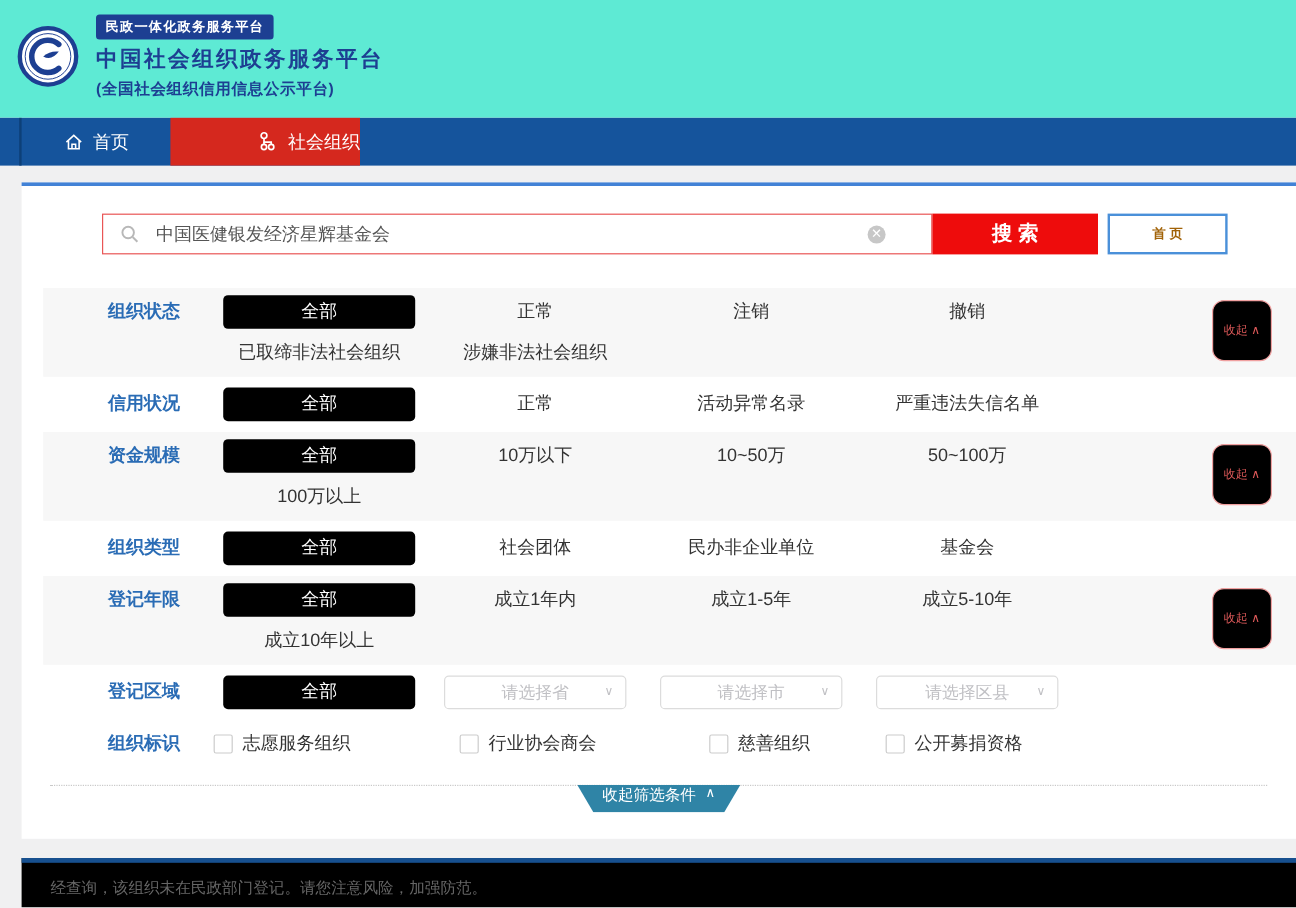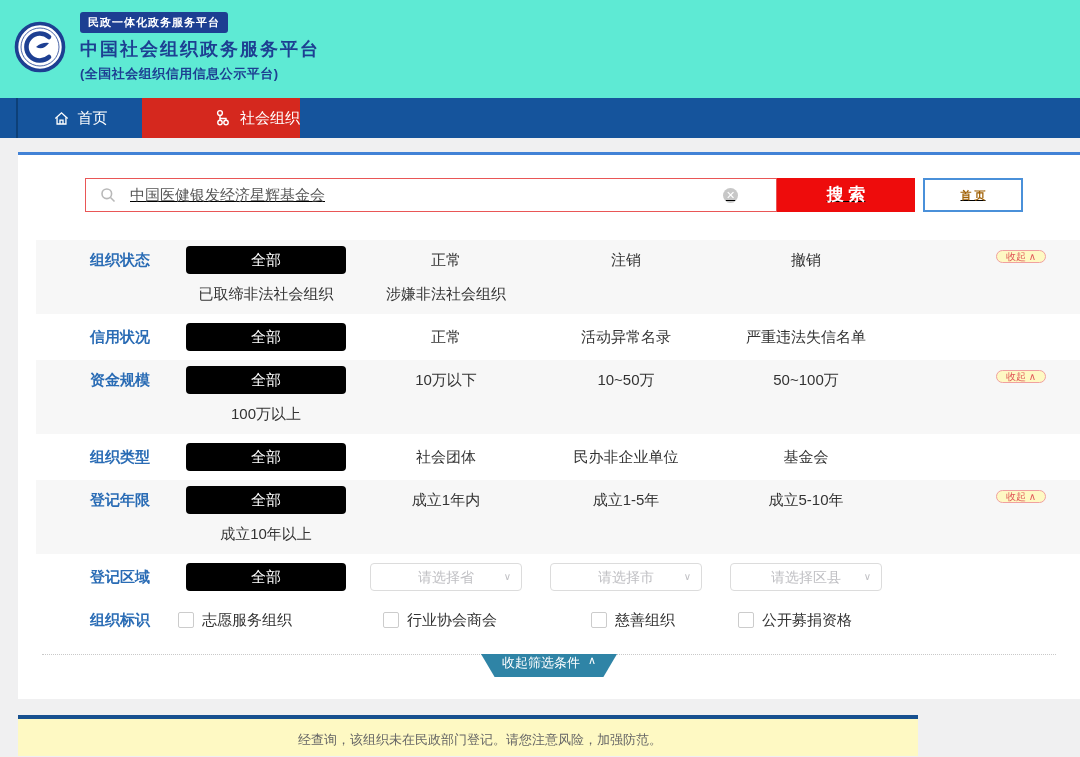--- a/index.html
+++ b/index.html
@@ -19,21 +19,21 @@
   .nav { height:40px; background:#15549c; display:flex; }
   .nav-spacer { width:16px; border-right:2px solid #0d4078; }
   .nav-tab { display:flex; align-items:center; justify-content:center; gap:8px;
              color:#fff; font-size:15px; width:124px; cursor:pointer; }
   .nav-tab.active { background:#d5281e; width:158px;justify-content:flex-end; }
 
   
   .panel { margin:14px 0 0 18px; width:1062px; background:#fff;
            border-top:3px solid #4282d6; padding-bottom:22px; }
 
-  .search-row { display:flex; padding:23px 0 0 67px; align-items:flex-start;text-decoration:underline; }
+  .search-row { display:flex; padding:23px 0 0 67px; align-items:flex-start; }
   .search-box { width:690px; height:32px; border:1px solid #e95656; background:#fff;
                 display:flex; align-items:center; }
   .search-glyph { margin-left:14px; display:flex; }
   .search-field { border:none; outline:none; flex:1; margin-left:14px; font-size:15px;
                   color:#555; font-family:inherit; background:transparent; }
   .clear-btn { width:15px; height:15px; border-radius:50%; background:#c7c7c7; color:#fff;
                font-size:11px; line-height:15px; text-align:center; margin-right:38px;
                cursor:pointer; flex-shrink:0; }
   .btn-search { width:138px; height:34px; background:#ee0c0c; color:#fff; font-size:17px;
                 font-weight:bold; text-align:center; line-height:34px; cursor:pointer; }
@@ -57,33 +57,33 @@
                 font-size:14px; background:#fff; cursor:pointer; }
   .select-caret { position:absolute; right:10px; top:0; font-size:10px; color:#c0c0c4; }
   .checkbox-cell { text-align:left; display:flex; align-items:center; box-sizing:border-box; }
   .checkbox-cell:nth-child(1){ padding-left:2px; }
   .checkbox-cell:nth-child(2){ padding-left:27px; }
   .checkbox-cell:nth-child(3){ padding-left:55px; }
   .checkbox-cell:nth-child(4){ padding-left:22px; }
   .checkbox { width:14px; height:14px; border:1px solid #ccc; border-radius:2px;
               background:#fff; margin-right:8px; flex-shrink:0; cursor:pointer; }
   .cb-label { font-size:15px; color:#333; }
-  .collapse-pill { position:absolute; right:34px; top:10px; border:1px solid #f0a0a0;
-                   color:#e05a5a; font-size:10px; border-radius:10px; padding:0 9px;
-                   background:#fef9c3; line-height:1.1; cursor:pointer; }
+  .collapse-pill { position:absolute; right:20px; top:10px; border:1px solid #f0a0a0;
+                   color:#e05a5a; font-size:10px; border-radius:10px; padding:19px 9px;
+                   background:#000000; line-height:1.1; cursor:pointer; }
 
   .dotted-sep { border-top:1px dotted #c9c9c9; margin:14px 24px 0; }
   .ribbon { width:136px; height:23px; margin:-1px auto 0; background:#2f84a6; color:#fff;
             font-size:13px; display:flex; align-items:flex-start; justify-content:center;
             gap:8px; clip-path:polygon(0 0,100% 0,90% 100%,10% 100%); cursor:pointer; }
   .ribbon .caret { font-size:11px; }
 
   
-  .footer { margin:16px 0 0 18px; width:900px; background:#fef9c3;
-            border-top:4px solid #17508f; height:37px;text-align:center; }
+  .footer { margin:16px 0 0 18px; width:1062px; background:#000000;
+            border-top:4px solid #17508f; height:37px; }
   .footer-text { padding:12px 0 0 24px; font-size:13px; color:#666; }
 </style>
 </head>
 <body>
 
 <div class="header">
   <svg class="logo" viewBox="0 0 52 52">
     <circle cx="26" cy="26" r="23.5" fill="#ffffff" stroke="#1d3f92" stroke-width="3.6"></circle>
     <circle cx="26" cy="26" r="19" fill="none" stroke="#1d3f92" stroke-width="0.8"></circle>
     <path d="M35 16 A 13.5 13.5 0 1 0 35 36" fill="none" stroke="#1d3f92" stroke-width="4.6" stroke-linecap="round"></path>

